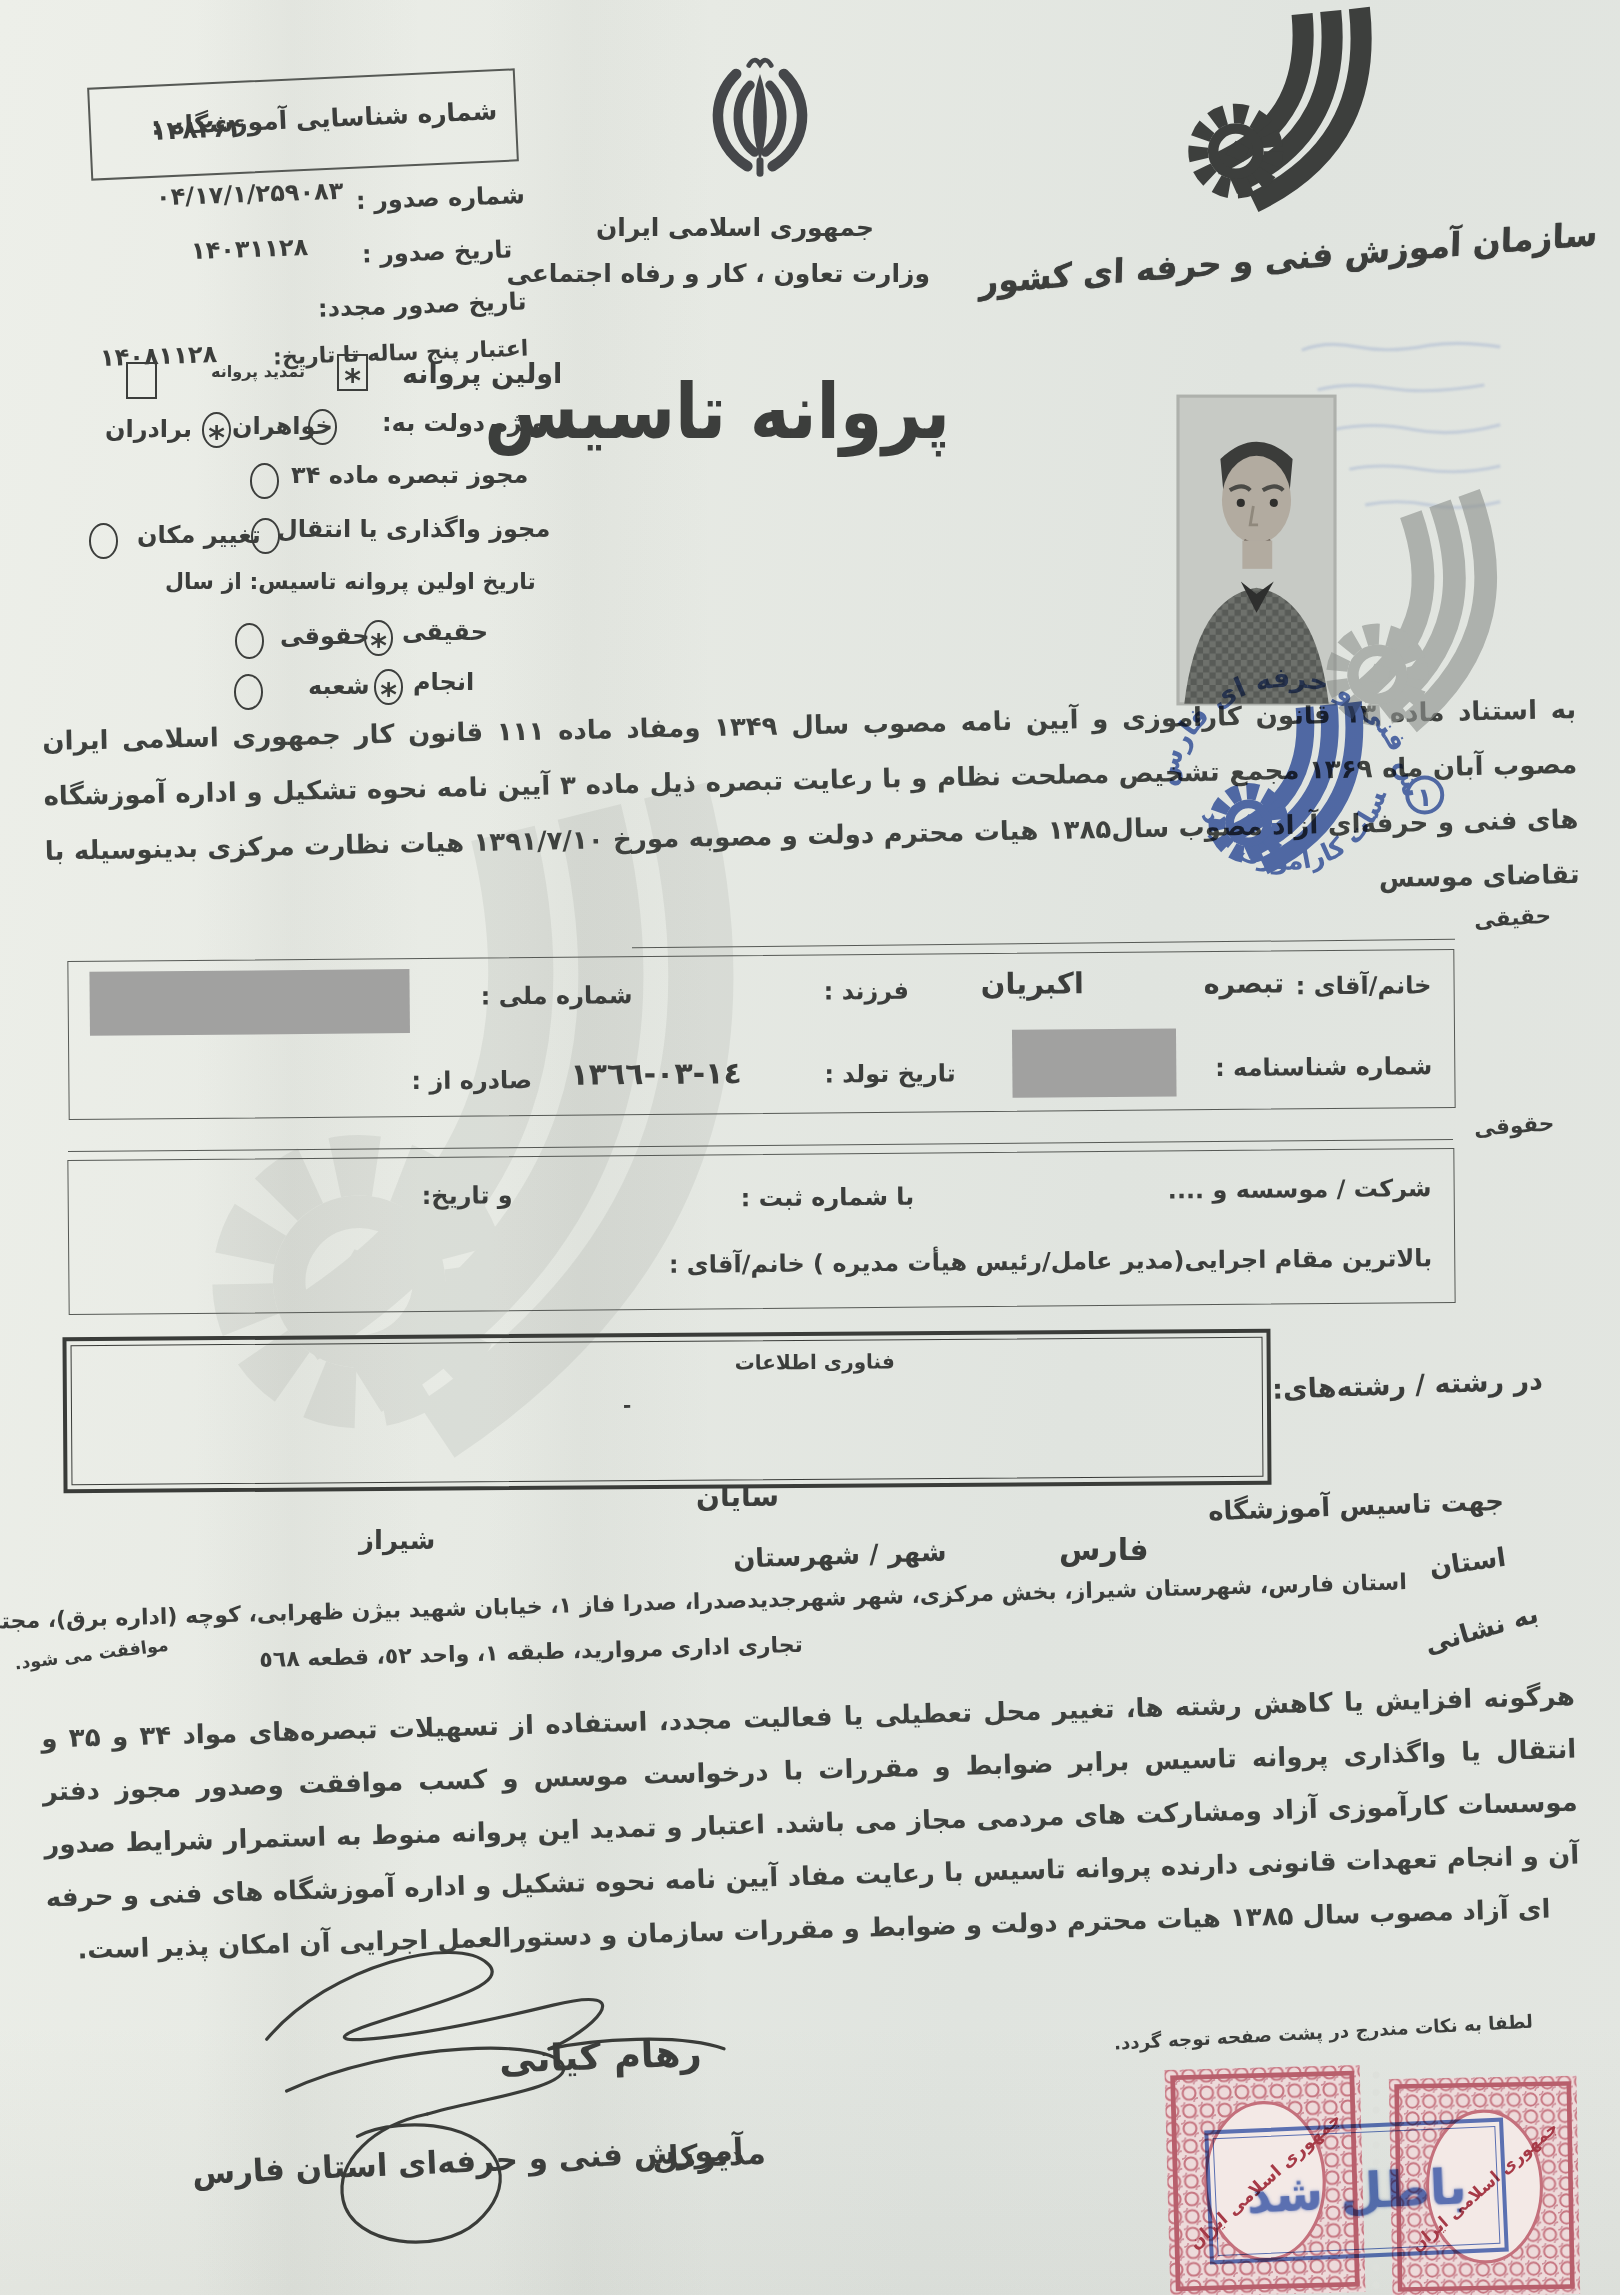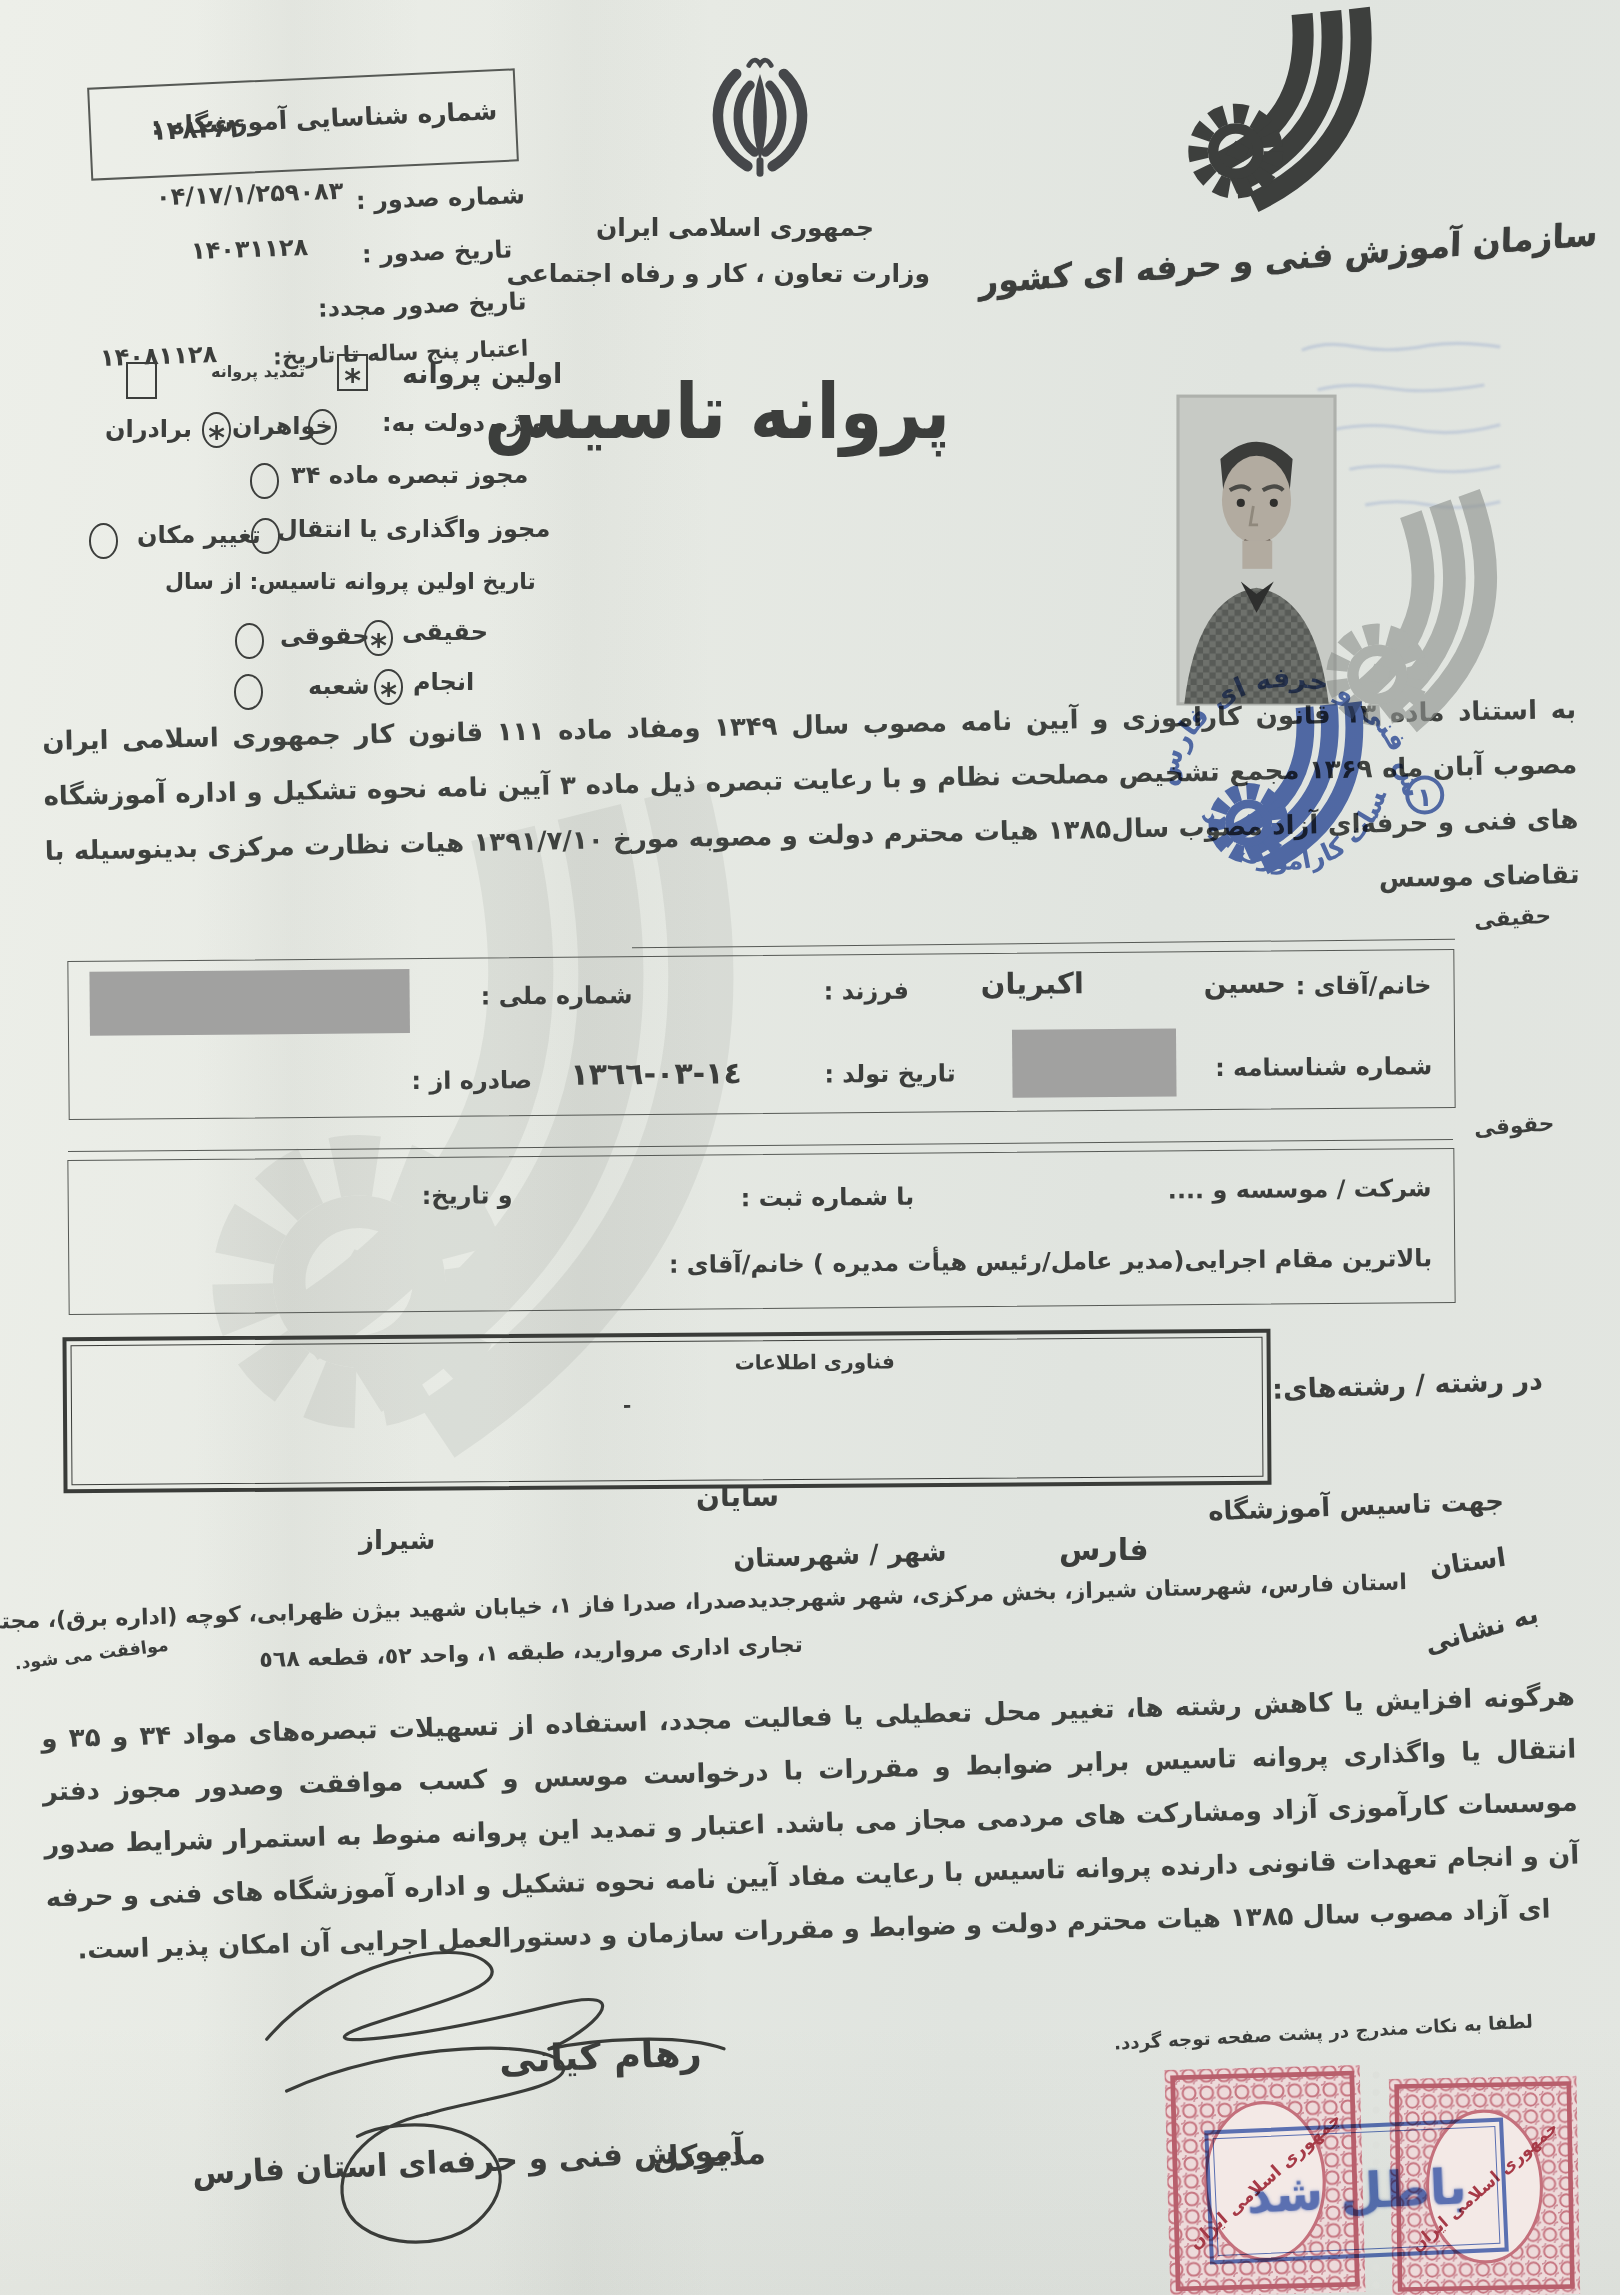--- a/index.html
+++ b/index.html
@@ -183,21 +183,21 @@
     <circle cx="186" cy="100" r="11" fill="none" stroke="#3d5cae" stroke-width="2.5"></circle>
     <text x="186" y="107" text-anchor="middle" font-size="16" font-weight="bold" fill="#3d5cae">۱</text>
   </svg>
 
   <div class="para" style="left:44px;top:698px;width:1534px;font-size:26px;line-height:55px;text-align-last:right;transform:rotate(-1.2deg)">به استناد ماده ۱۳ قانون کارآموزی و آیین نامه مصوب سال ۱۳۴۹ ومفاد ماده ۱۱۱ قانون کار جمهوری اسلامی ایران مصوب آبان ماه ۱۳۶۹ مجمع تشخیص مصلحت نظام و با رعایت تبصره ذیل ماده ۳ آیین نامه نحوه تشکیل و اداره آموزشگاه های فنی و حرفه‌ای آزاد مصوب سال۱۳۸۵ هیات محترم دولت و مصوبه مورخ ۱۳۹۱/۷/۱۰ هیات نظارت مرکزی بدینوسیله با تقاضای موسس</div>
 
   <span class="t" style="left:1474px;top:905px;font-size:21.5px;transform:rotate(-4deg)">حقیقی</span>
   <div class="topline" style="left:632px;top:943px;width:823px;transform:rotate(-0.6deg)"></div>
   <div class="box" style="left:68px;top:955px;width:1385px;height:157px;transform:rotate(-0.5deg)">
     <span class="t" style="right:22px;top:20.7px;font-size:24px">خانم/آقای :</span>
-    <span class="t" style="left:1135px;top:16px;font-size:27px">حسین</span>
+    <span class="t" style="left:1135px;top:16px;font-size:27px">تبصره</span>
     <span class="t" style="left:912px;top:12.7px;font-size:29px">اکبریان</span>
     <span class="t" style="left:755px;top:22px;font-size:24px">فرزند :</span>
     <span class="t" style="left:412px;top:24px;font-size:24px">شماره ملی :</span>
     <div class="redact" style="left:20.7px;top:9.5px;width:320px;height:64px"></div>
     <span class="t" style="right:22px;top:102px;font-size:24px">شماره شناسنامه :</span>
     <div class="redact" style="left:943px;top:76px;width:164px;height:68px"></div>
     <span class="t" style="left:755px;top:105px;font-size:24px">تاریخ تولد :</span>
     <span class="t ltr" dir="ltr" style="left:501px;top:99px;font-size:30px;letter-spacing:0.8px">١٣٦٦-٠٣-١٤</span>
     <span class="t" style="left:342px;top:108px;font-size:24px">صادره از :</span>
   </div>

